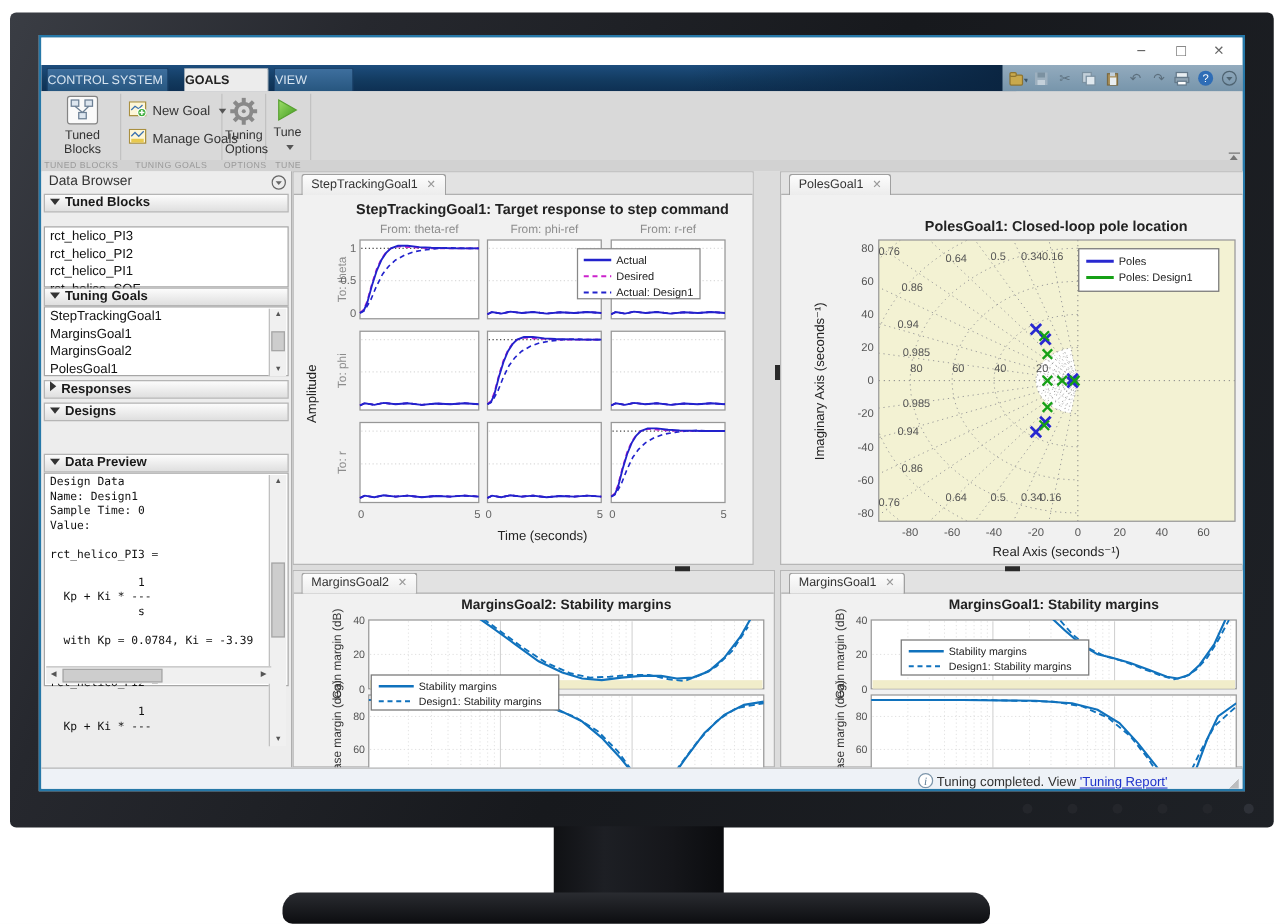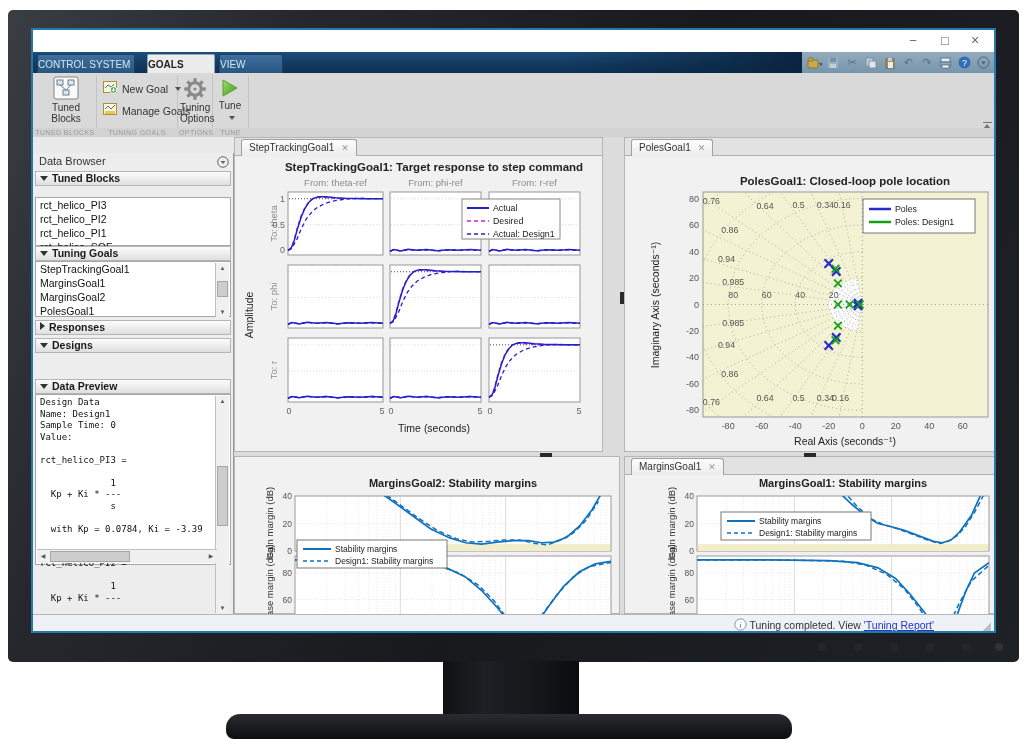--- a/index.html
+++ b/index.html
@@ -34,21 +34,21 @@
   #ribbon{left:0;top:43px;width:100%;height:55px;background:#d9d9d9;}
   .rsep{position:absolute;top:2px;height:60px;border-left:1px solid #c2c2c2;}
   #secrow{left:0;top:98px;width:100%;height:9px;background:#d2d2d2;}
   .seclbl{position:absolute;top:0;font-size:7px;color:#9a9a9a;letter-spacing:.4px;
     text-align:center;line-height:9px;}
   .bigbtn{position:absolute;text-align:center;font-size:10px;color:#333;line-height:11px;}
   .smallbtn{position:absolute;font-size:10.5px;color:#333;display:flex;align-items:center;gap:4px;}
   .caret{display:inline-block;width:0;height:0;border-left:3px solid transparent;
     border-right:3px solid transparent;border-top:4px solid #555;margin-left:3px;}
   
-  #db{left:0;top:107px;width:201px;height:477px;background:#ededed;border-right:1px solid #9a9a9a;box-sizing:border-box;margin-top:16px;}
+  #db{left:0;top:107px;width:201px;height:477px;background:#ededed;border-right:1px solid #9a9a9a;box-sizing:border-box;}
   #db-header{left:6px;top:2px;font-size:11px;color:#333;}
   .dbsec{position:absolute;left:2px;width:196px;height:15px;box-sizing:border-box;
     background:linear-gradient(180deg,#fcfcfc,#dfdfdf);border:1px solid #b5b5b5;
     font-size:10.5px;font-weight:600;color:#1a1a1a;line-height:13px;padding-left:4px;}
   .tri{display:inline-block;width:0;height:0;vertical-align:1px;margin-right:4px;}
   .tri.down{border-left:4px solid transparent;border-right:4px solid transparent;border-top:5px solid #333;}
   .tri.right{border-top:4px solid transparent;border-bottom:4px solid transparent;border-left:5px solid #333;}
   .dblist{position:absolute;left:2px;width:196px;background:#fff;border:1px solid #a6a6a6;box-sizing:border-box;}
   .dbitem{font-size:10.5px;color:#111;height:14px;line-height:14px;padding-left:4px;white-space:nowrap;}
   .dbitem.sel{background:#bfbfbf;}
@@ -530,20 +530,23 @@
             <text x="270" y="57" fill="#222" font-size="8.8" text-anchor="start" font-family="Liberation Sans, DejaVu Sans, sans-serif">Poles</text>
             <polyline points="244,67 266,67" fill="none" stroke="#16a016" stroke-width="2.5"></polyline>
             <text x="270" y="70" fill="#222" font-size="8.8" text-anchor="start" font-family="Liberation Sans, DejaVu Sans, sans-serif">Poles: Design1</text>
             <text x="220" y="30" fill="#222" font-size="11.5" text-anchor="middle" font-family="Liberation Sans, DejaVu Sans, sans-serif" font-weight="bold">PolesGoal1: Closed-loop pole location</text>
             <text x="220" y="290" fill="#222" font-size="10.5" text-anchor="middle" font-family="Liberation Sans, DejaVu Sans, sans-serif">Real Axis (seconds⁻¹)</text>
             <text x="34" y="150" fill="#222" font-size="10.5" text-anchor="middle" font-family="Liberation Sans, DejaVu Sans, sans-serif" transform="rotate(-90 34 150)">Imaginary Axis (seconds⁻¹)</text>
           </svg></div>
     </div>
 
     <div class="panel" style="left:0;top:319px;width:386px;height:158px">
+      <div class="ptabbar">
+        <div class="ptab"><span>MarginsGoal2</span><span class="x">✕</span></div>
+      </div>
       <div id="chart-margins2" class="chart"><svg width="386" height="141">
             <defs>
               <clipPath id="margins2g">
                 <rect x="60" y="22" width="316" height="55"></rect>
               </clipPath>
               <clipPath id="margins2p">
                 <rect x="60" y="82" width="316" height="59"></rect>
               </clipPath>
             </defs>
             <text x="218" y="13" fill="#222" font-size="11" text-anchor="middle" font-family="Liberation Sans, DejaVu Sans, sans-serif" font-weight="bold">MarginsGoal2: Stability margins</text>

